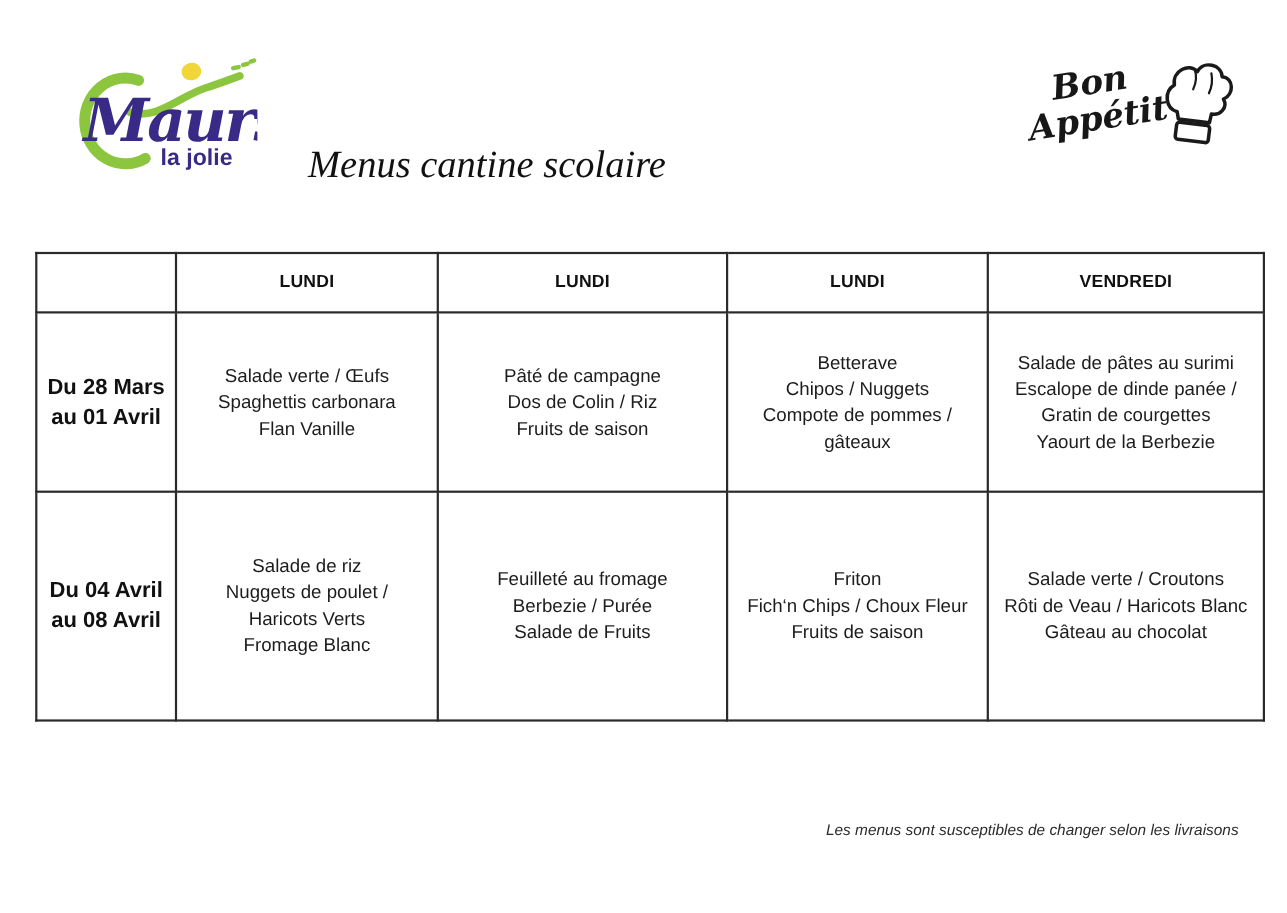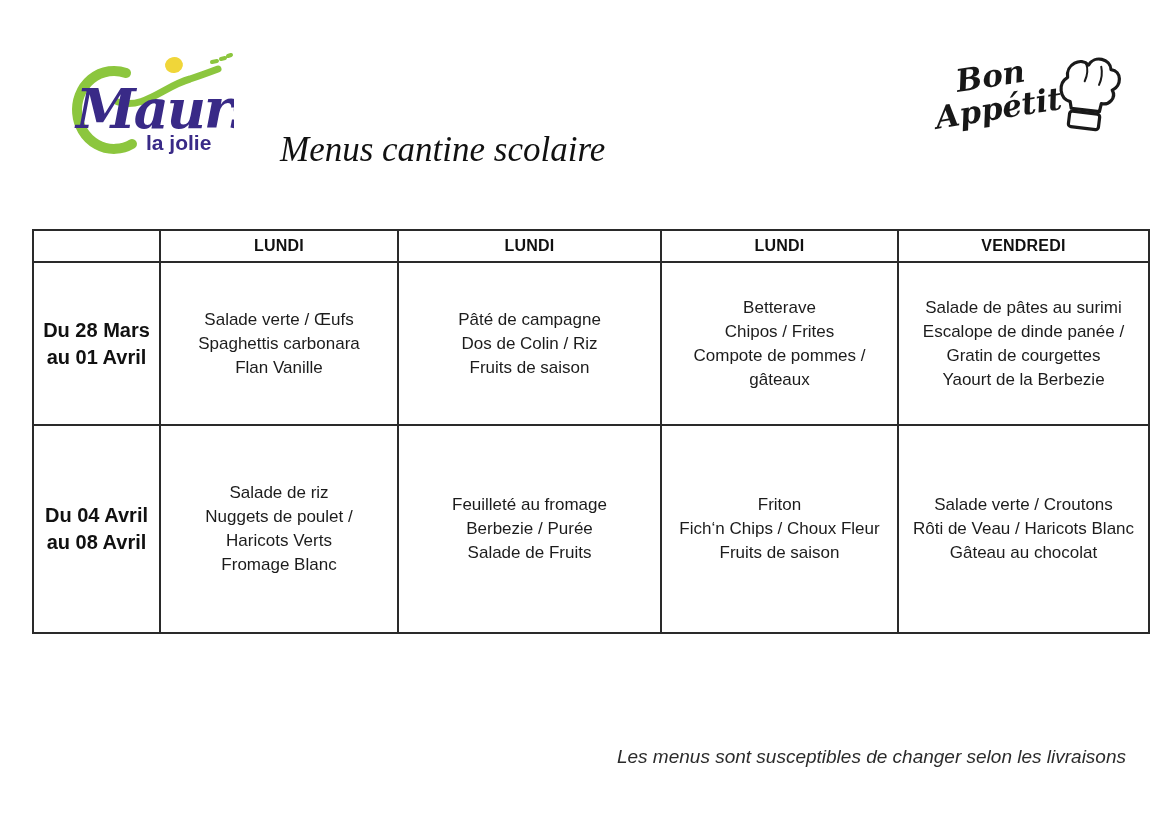--- a/index.html
+++ b/index.html
@@ -51,40 +51,40 @@
     border-collapse: collapse;
     table-layout: fixed;
   }
   table.menu th, table.menu td {
     border: 2px solid #2a2a2a;
     text-align: center; vertical-align: middle;
     white-space: pre-line;
     background: #fff;
   }
   table.menu thead th {
-    height: 32px;
+    height: 54px;
     font-size: 16px; font-weight: 700; color: #111;
     letter-spacing: 0.2px;
   }
   td.date-cell {
     font-size: 20px; font-weight: 700; color: #111;
     line-height: 27px;
   }
   td.menu-cell {
     font-size: 17px; color: #1c1c1c;
     line-height: 24px;
     padding: 4px 10px;
   }
   tr.week-1 td { height: 163px; }
   tr.week-2 td { height: 208px; }
 
   
   .footer-note {
     position: absolute; right: 44px; top: 746px;
-    font-style: italic; font-size: 19px; color: #2b2b2b;
+    font-style: italic; font-size: 14px; color: #2b2b2b;
   }
 </style>
 </head>
 <body>
 
 <div class="maurs-logo">
   <svg viewBox="0 0 182 122" width="182" height="122">
 
     <path d="M 74 27 A 37 39 0 1 0 80 98" fill="none" stroke="#8cc63e" stroke-width="10" stroke-linecap="round"></path>
 
@@ -135,21 +135,21 @@
     <tr class="week-1">
       <td class="date-cell">Du 28 Mars
 au 01 Avril</td>
       <td class="menu-cell">Salade verte / Œufs
 Spaghettis carbonara
 Flan Vanille</td>
       <td class="menu-cell">Pâté de campagne
 Dos de Colin / Riz
 Fruits de saison</td>
       <td class="menu-cell">Betterave
-Chipos / Frites
+Chipos / Nuggets
 Compote de pommes /
 gâteaux</td>
       <td class="menu-cell">Salade de pâtes au surimi
 Escalope de dinde panée /
 Gratin de courgettes
 Yaourt de la Berbezie</td>
     </tr>
     <tr class="week-2">
       <td class="date-cell">Du 04 Avril
 au 08 Avril</td>

